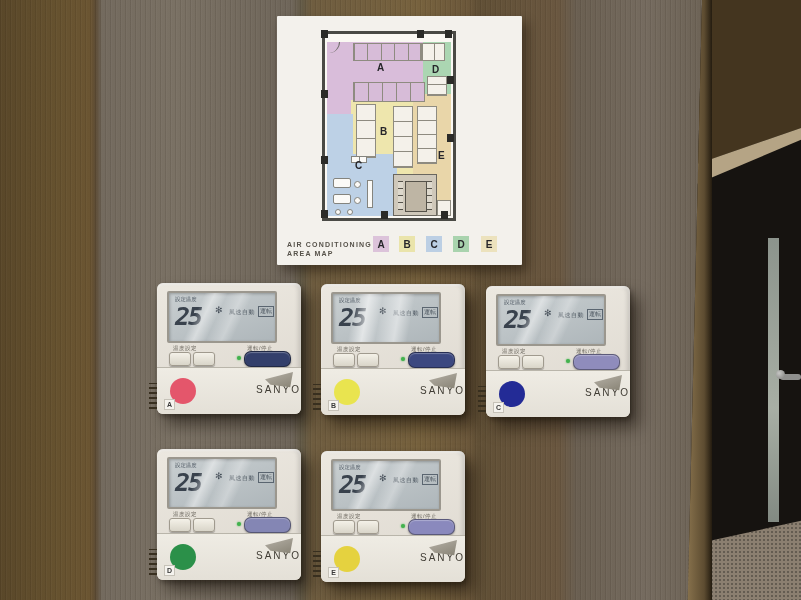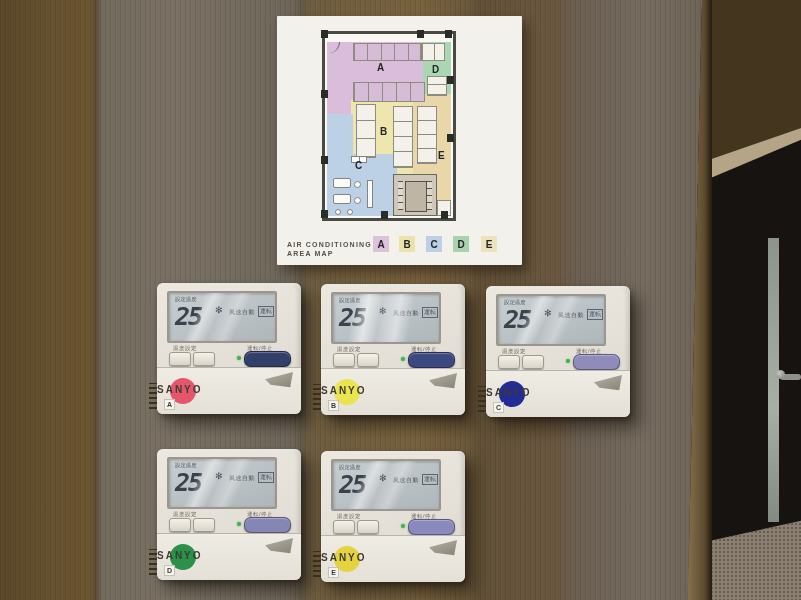--- a/index.html
+++ b/index.html
@@ -66,21 +66,21 @@
   .fan-ic{position:absolute;left:46px;top:12px;font-size:9px;color:#39424d;}
   .fanmode{position:absolute;left:60px;top:15px;font-size:6px;color:#46505a;letter-spacing:.5px;}
   .runbox{position:absolute;left:89px;top:13px;font-size:6px;color:#46505a;border:1px solid #5a6570;padding:0 1px;}
   .ctl-label{position:absolute;top:62px;font-size:5.5px;color:#6b675e;letter-spacing:.5px;}
   .tbtn{position:absolute;top:69px;width:20px;height:12px;border-radius:3px;border:1px solid #a09a8e;
         background:linear-gradient(180deg,#f4f1e8,#d9d5c9);box-shadow:0 1px 1px rgba(0,0,0,.3);}
   .led{position:absolute;left:80px;top:73px;width:4px;height:4px;border-radius:50%;background:#42b24d;box-shadow:0 0 2px #42b24d;}
   .pwrbtn{position:absolute;left:87px;top:68px;width:45px;height:14px;border-radius:7px;
         border:1px solid rgba(0,0,0,.35);box-shadow:0 1px 2px rgba(0,0,0,.35),inset 0 1px 1px rgba(255,255,255,.3);}
   .dot{position:absolute;left:13px;top:10px;width:26px;height:26px;border-radius:50%;}
-  .brand{position:absolute;left:0;right:0;top:16px;text-align:left;font-size:10px;font-weight:bold;
+  .brand{position:absolute;left:0;right:0;top:16px;text-align:right;font-size:10px;font-weight:normal;
         letter-spacing:2px;color:#3f3b33;}
   .flap{position:absolute;right:8px;top:4px;width:28px;height:16px;
         background:linear-gradient(160deg,#b5b0a6,#878274);clip-path:polygon(0 45%,100% 0,90% 95%,20% 80%);}
   .tag{position:absolute;left:7px;top:31px;width:11px;height:11px;background:#f5f3ee;border:1px solid #c6c2b8;
         box-sizing:border-box;display:flex;align-items:center;justify-content:center;
         font-size:7px;font-weight:bold;color:#3a3a3a;}
   .vents{position:absolute;left:-8px;top:100px;width:8px;height:26px;
         background:repeating-linear-gradient(0deg,#382f1f 0 2px,rgba(0,0,0,0) 2px 5px);}
 </style>
 </head>

